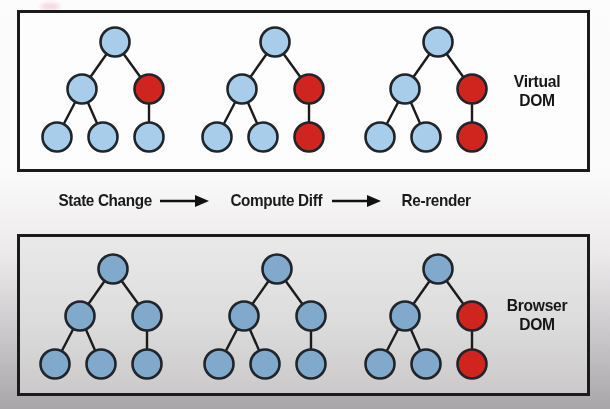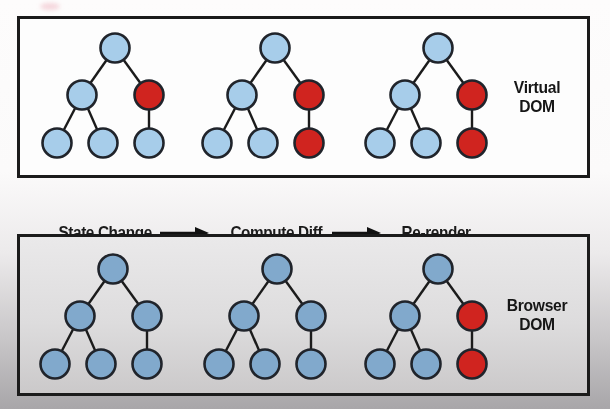--- a/index.html
+++ b/index.html
@@ -5,31 +5,31 @@
   html,body{margin:0;padding:0;}
   body{font-family:"Liberation Sans",sans-serif;}
   .stage{
     position:relative;width:610px;height:409px;overflow:hidden;
     background:linear-gradient(180deg,#fdfcfc 0%,#fbfafa 42%,#eceaeb 62%,#c6c4c6 84%,#a8a6a9 100%);
   }
   .panel{
     position:absolute;left:17px;width:567px;height:156px;
     border:3px solid #1b1b1b;
   }
-  .panel-virtual{top:16px;background:#fdfdfd;}
+  .panel-virtual{top:10px;background:#fdfdfd;}
   .panel-browser{top:234px;background:linear-gradient(180deg,#eae9ea 0%,#dddcdd 55%,#cbc9ca 100%);}
   .tree-svg{position:absolute;left:0;top:0;width:567px;height:156px;}
   .panel-label{
     position:absolute;right:2px;top:50%;transform:translateY(-50%) scaleX(.92);
     width:96px;text-align:center;font-weight:bold;font-size:17px;line-height:19px;
     color:#161616;letter-spacing:-.3px;
   }
   .flow{
     position:absolute;left:0;top:188px;width:610px;height:26px;
-    display:flex;align-items:center;margin-top:32px;
+    display:flex;align-items:center;
   }
   .flow-label{
     font-size:17px;font-weight:600;color:#1a1a1a;letter-spacing:-.4px;
     display:inline-block;transform:scaleX(.90);white-space:nowrap;
   }
   .flow-label.first{margin-left:54px;width:88px;text-align:center;}
   .flow-label.mid{width:88px;text-align:center;}
   .flow-label.last{width:72px;text-align:center;}
   .flow-arrow{margin:0 17px;flex:0 0 auto;display:block;}
   .smudge{

